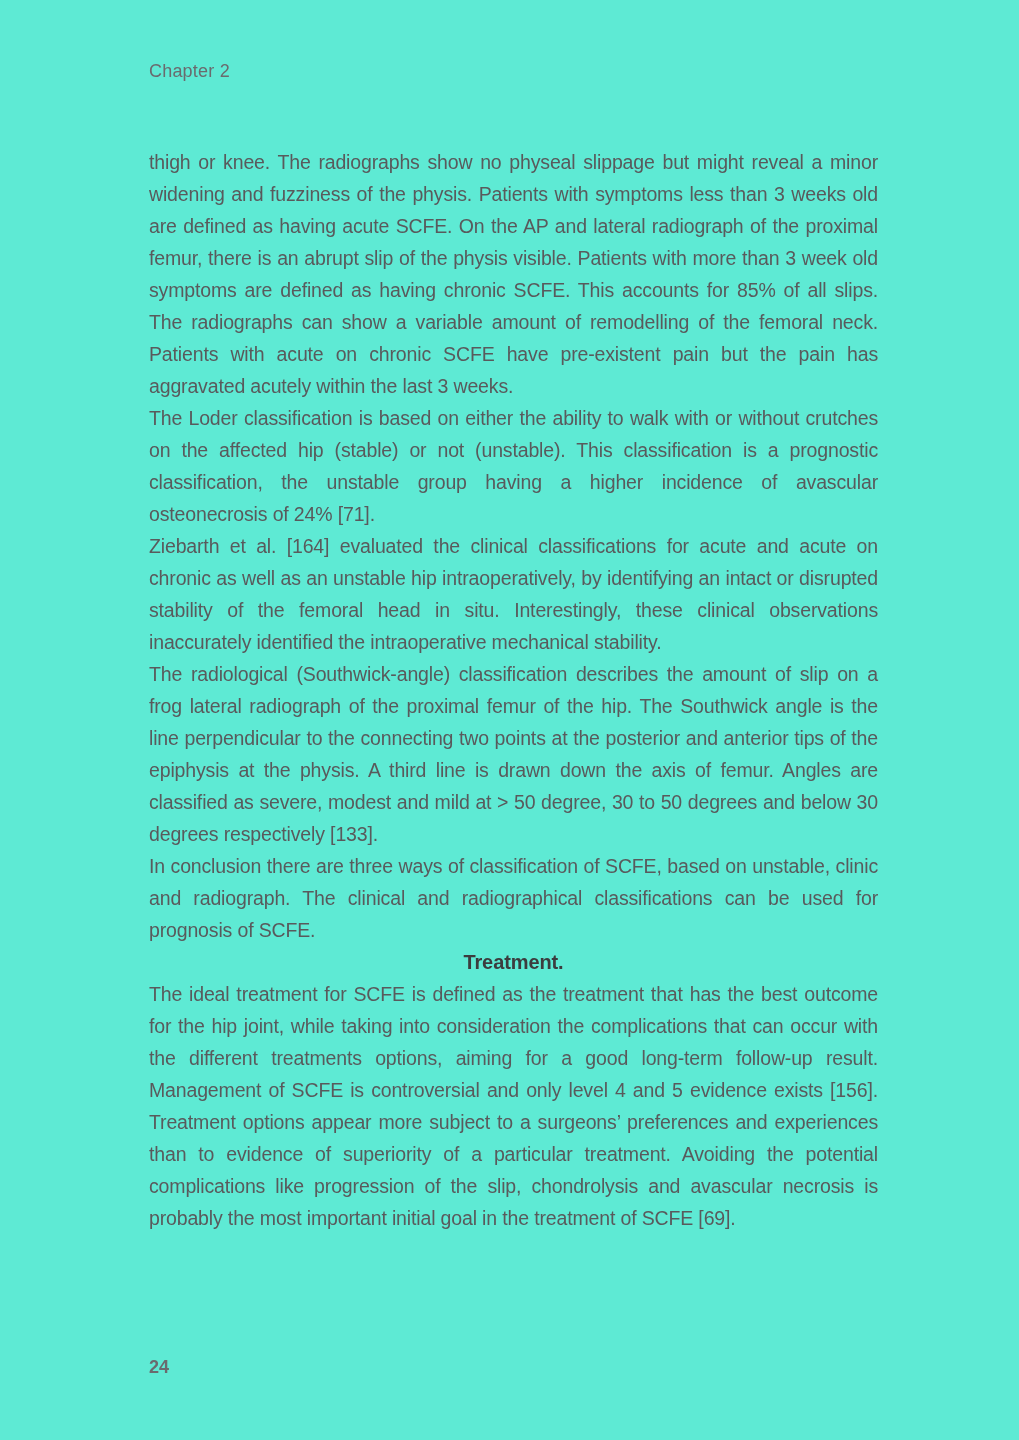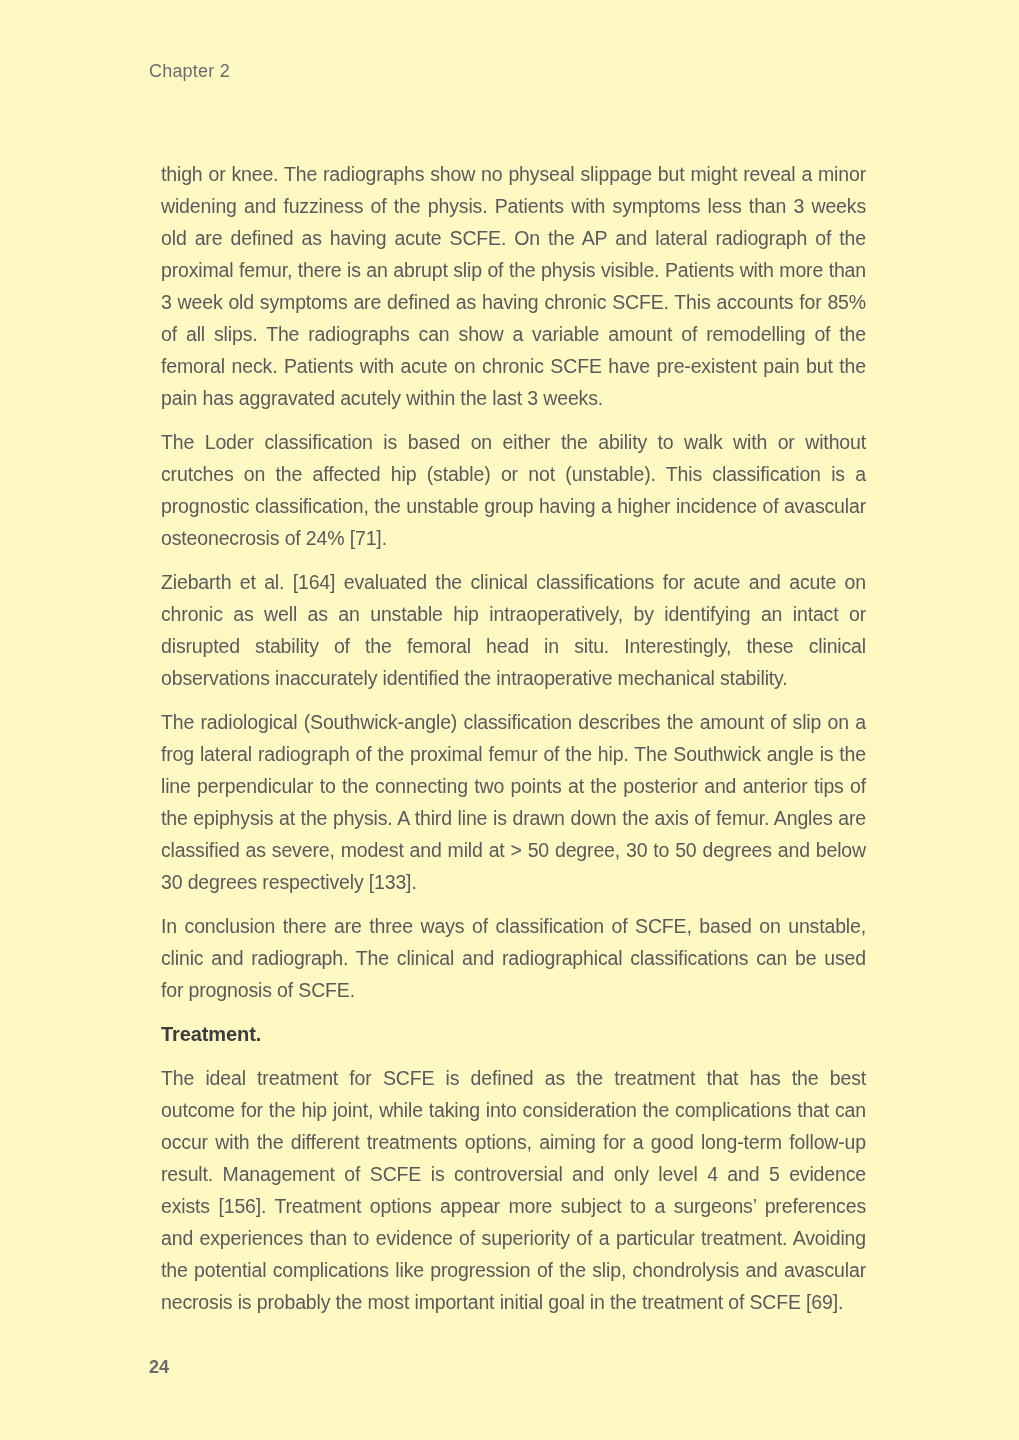--- a/index.html
+++ b/index.html
@@ -4,21 +4,21 @@
 <style>
   html, body {
     margin: 0;
     padding: 0;
     background: #ffffff;
   }
   .page {
     position: relative;
     width: 1019px;
     height: 1440px;
-    background: #fef9c3;
+    background: #5eead4;
     font-family: "Liberation Sans", sans-serif;
     overflow: hidden;
   }
   .running-header {
     position: absolute;
     top: 60px;
     left: 149px;
     font-size: 18px;
     line-height: 22px;
     color: #6a6b6e;
@@ -29,29 +29,29 @@
     top: 146px;
     left: 149px;
     width: 729px;
     color: #595a5c;
     font-size: 19.5px;
     line-height: 32px;
     letter-spacing: -0.15px;
     text-align: justify;
   }
   .content p {
-    margin: 12px;
+    margin: 0;
   }
   .section-heading {
     font-size: 20px;
     line-height: 32px;
     margin: 32px 0 0 0;
     font-weight: 600;
     color: #3c3c3e;
-    text-align: left;
+    text-align: center;
     letter-spacing: -0.1px;
   }
   .page-number {
     position: absolute;
     top: 1356px;
     left: 149px;
     font-size: 18px;
     line-height: 22px;
     color: #6a6b6e;
     font-weight: bold;

